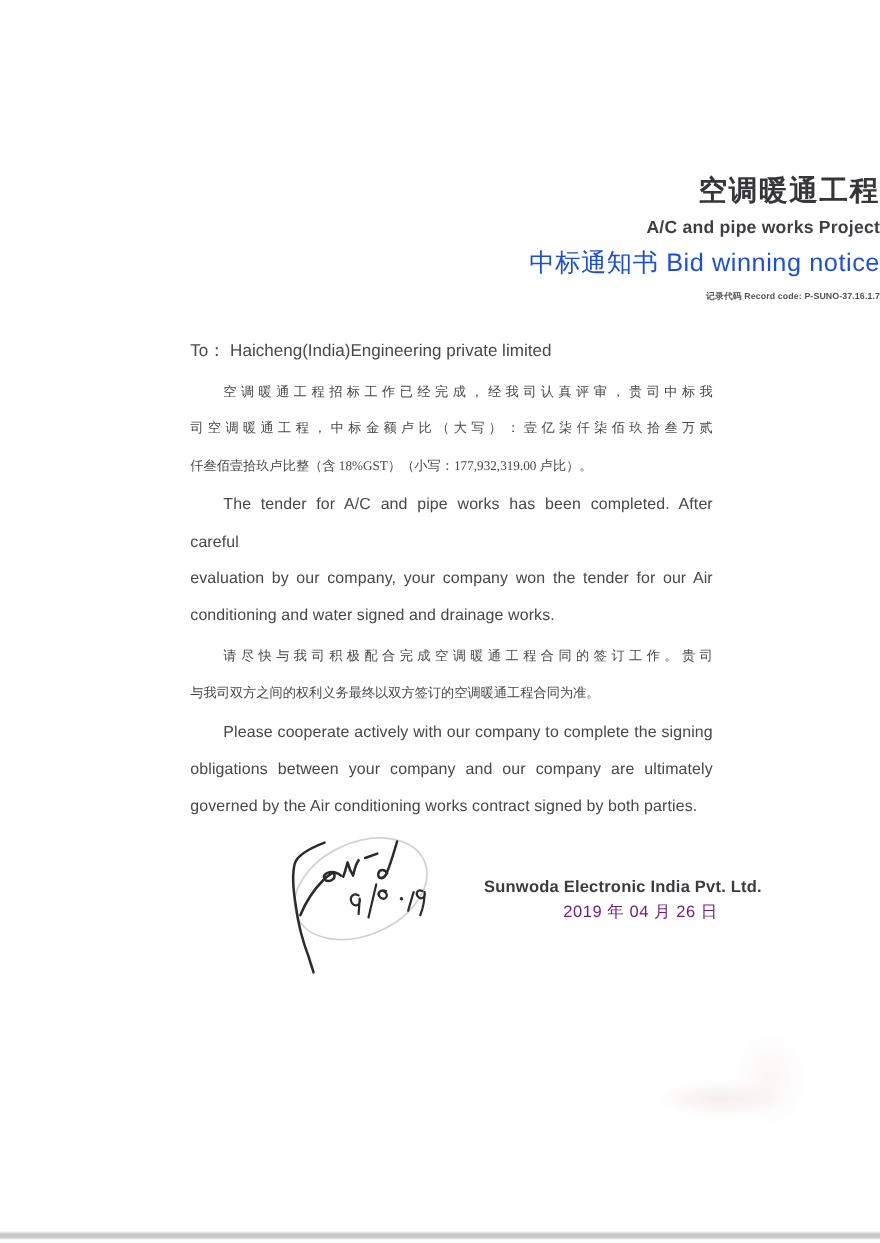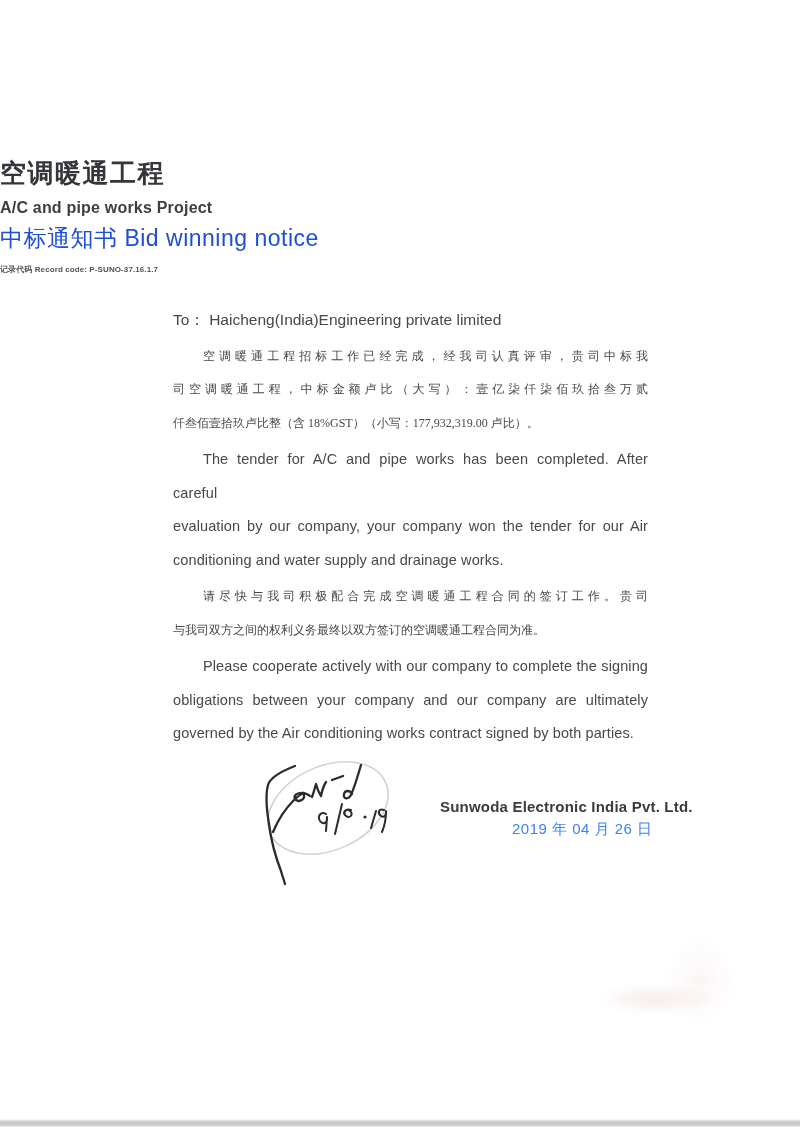--- a/index.html
+++ b/index.html
@@ -4,42 +4,42 @@
 <style>
   html, body { margin: 0; padding: 0; overflow: hidden; }
   body {
     width: 800px; height: 1130px;
     background: #ffffff;
     font-family: "Liberation Sans", sans-serif;
     position: relative;
   }
   .page { position: absolute; inset: 0; background: #ffffff; overflow: hidden; }
 
-  .center { position: absolute; left: 0; right: 0; text-align: left; }
+  .center { position: absolute; left: 0; right: 0; text-align: right; }
   .doc-title   { top: 156px; font-size: 26px; font-weight: bold; color: #35353a; letter-spacing: 1.5px; }
   .doc-subtitle{ top: 199px; font-size: 16px; font-weight: bold; color: #3e3e43; letter-spacing: 0.2px; }
   .doc-notice  { top: 223px; font-size: 23px; color: #1d4ed8; letter-spacing: 0.5px; }
   .doc-record  { top: 264px; font-size: 8px;  font-weight: bold; color: #525257; letter-spacing: 0.1px; }
 
   .body-block { position: absolute; left: 173px; top: 303px; width: 475px; color: #47474c; }
   .line {
     line-height: 33.5px;
     text-align: justify;
     text-align-last: justify;
     text-justify: inter-character;
   }
   .line.last { text-align-last: left; }
   .line.indent { text-indent: 30px; }
   .zh { font-family: "Liberation Serif", serif; font-size: 12px; }
   .en { font-size: 14.5px; letter-spacing: 0.1px; }
   .to-line { font-size: 15.5px; text-align-last: left; }
   .para { margin-top: 3px; }
 
   .sig-company { position: absolute; left: 440px; top: 798px; font-size: 15px; font-weight: bold; color: #3b3b40; letter-spacing: 0.2px; }
-  .sig-date    { position: absolute; left: 512px; top: 820px; font-size: 15px; color: #3b82f6; letter-spacing: 0.5px; }
+  .sig-date    { position: absolute; left: 512px; top: 820px; font-size: 15px; color: #701a75; letter-spacing: 0.5px; }
   .sig-svg     { position: absolute; left: 248px; top: 750px; }
 
   .smudge {
     position: absolute; left: 596px; top: 982px; width: 120px; height: 34px;
     background: radial-gradient(ellipse at center, rgba(240,221,221,0.55), rgba(240,221,221,0) 70%);
   }
   .smudge2 {
     position: absolute; left: 665px; top: 935px; width: 70px; height: 90px;
     background: radial-gradient(ellipse at center, rgba(244,232,232,0.4), rgba(244,232,232,0) 70%);
   }
@@ -67,21 +67,21 @@
 
     <div class="para">
       <div class="line zh indent">空调暖通工程招标工作已经完成，经我司认真评审，贵司中标我</div>
       <div class="line zh">司空调暖通工程，中标金额卢比（大写）：壹亿柒仟柒佰玖拾叁万贰</div>
       <div class="line zh last">仟叁佰壹拾玖卢比整（含 18%GST）（小写：177,932,319.00 卢比）。</div>
     </div>
 
     <div class="para">
       <div class="line en indent">The tender for A/C and pipe works has been completed. After careful</div>
       <div class="line en">evaluation by our company, your company won the tender for our Air</div>
-      <div class="line en last">conditioning and water supply and drainage works.</div>
+      <div class="line en last">conditioning and water signed and drainage works.</div>
     </div>
 
     <div class="para">
       <div class="line zh indent">请尽快与我司积极配合完成空调暖通工程合同的签订工作。贵司</div>
       <div class="line zh last">与我司双方之间的权利义务最终以双方签订的空调暖通工程合同为准。</div>
     </div>
 
     <div class="para">
       <div class="line en indent">Please cooperate actively with our company to complete the signing</div>
       <div class="line en">obligations between your company and our company are ultimately</div>

